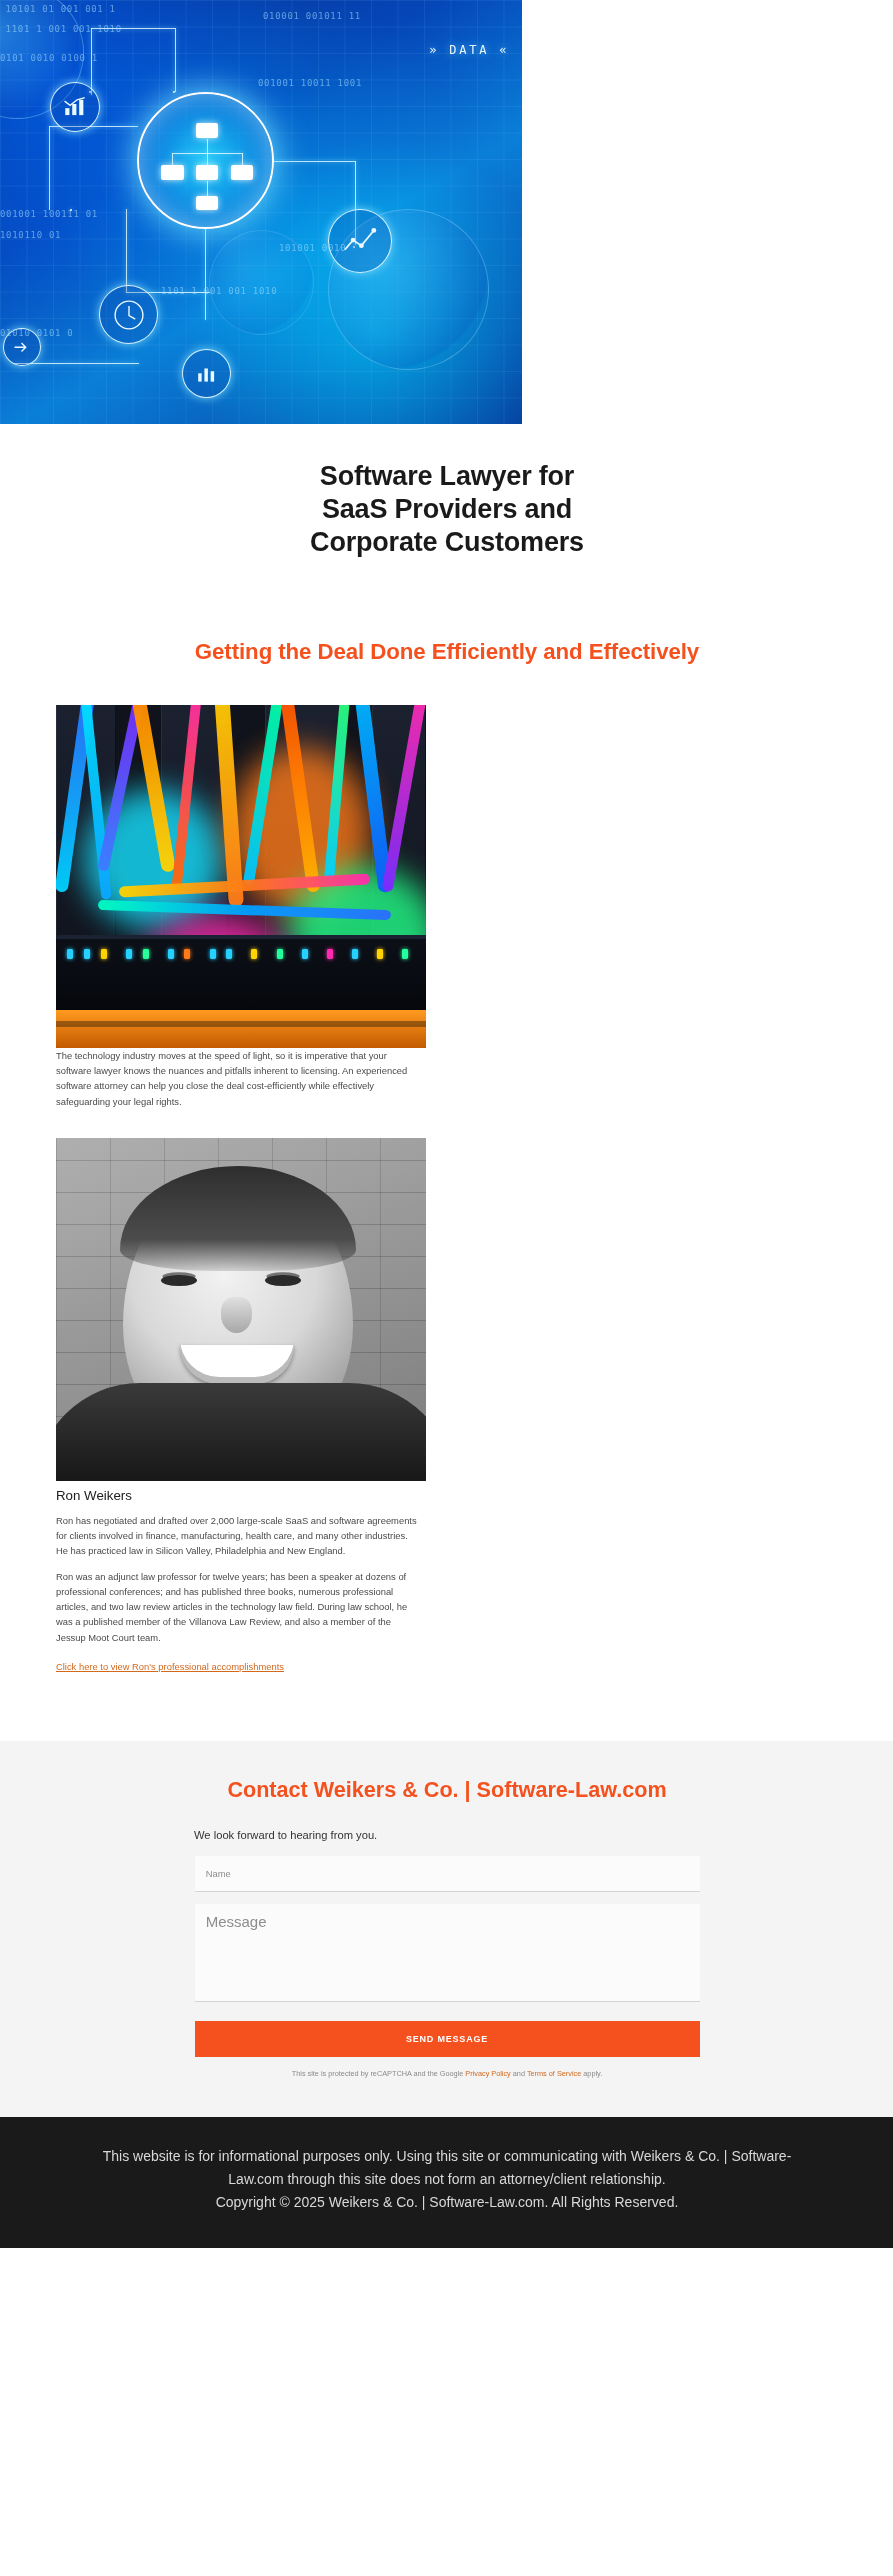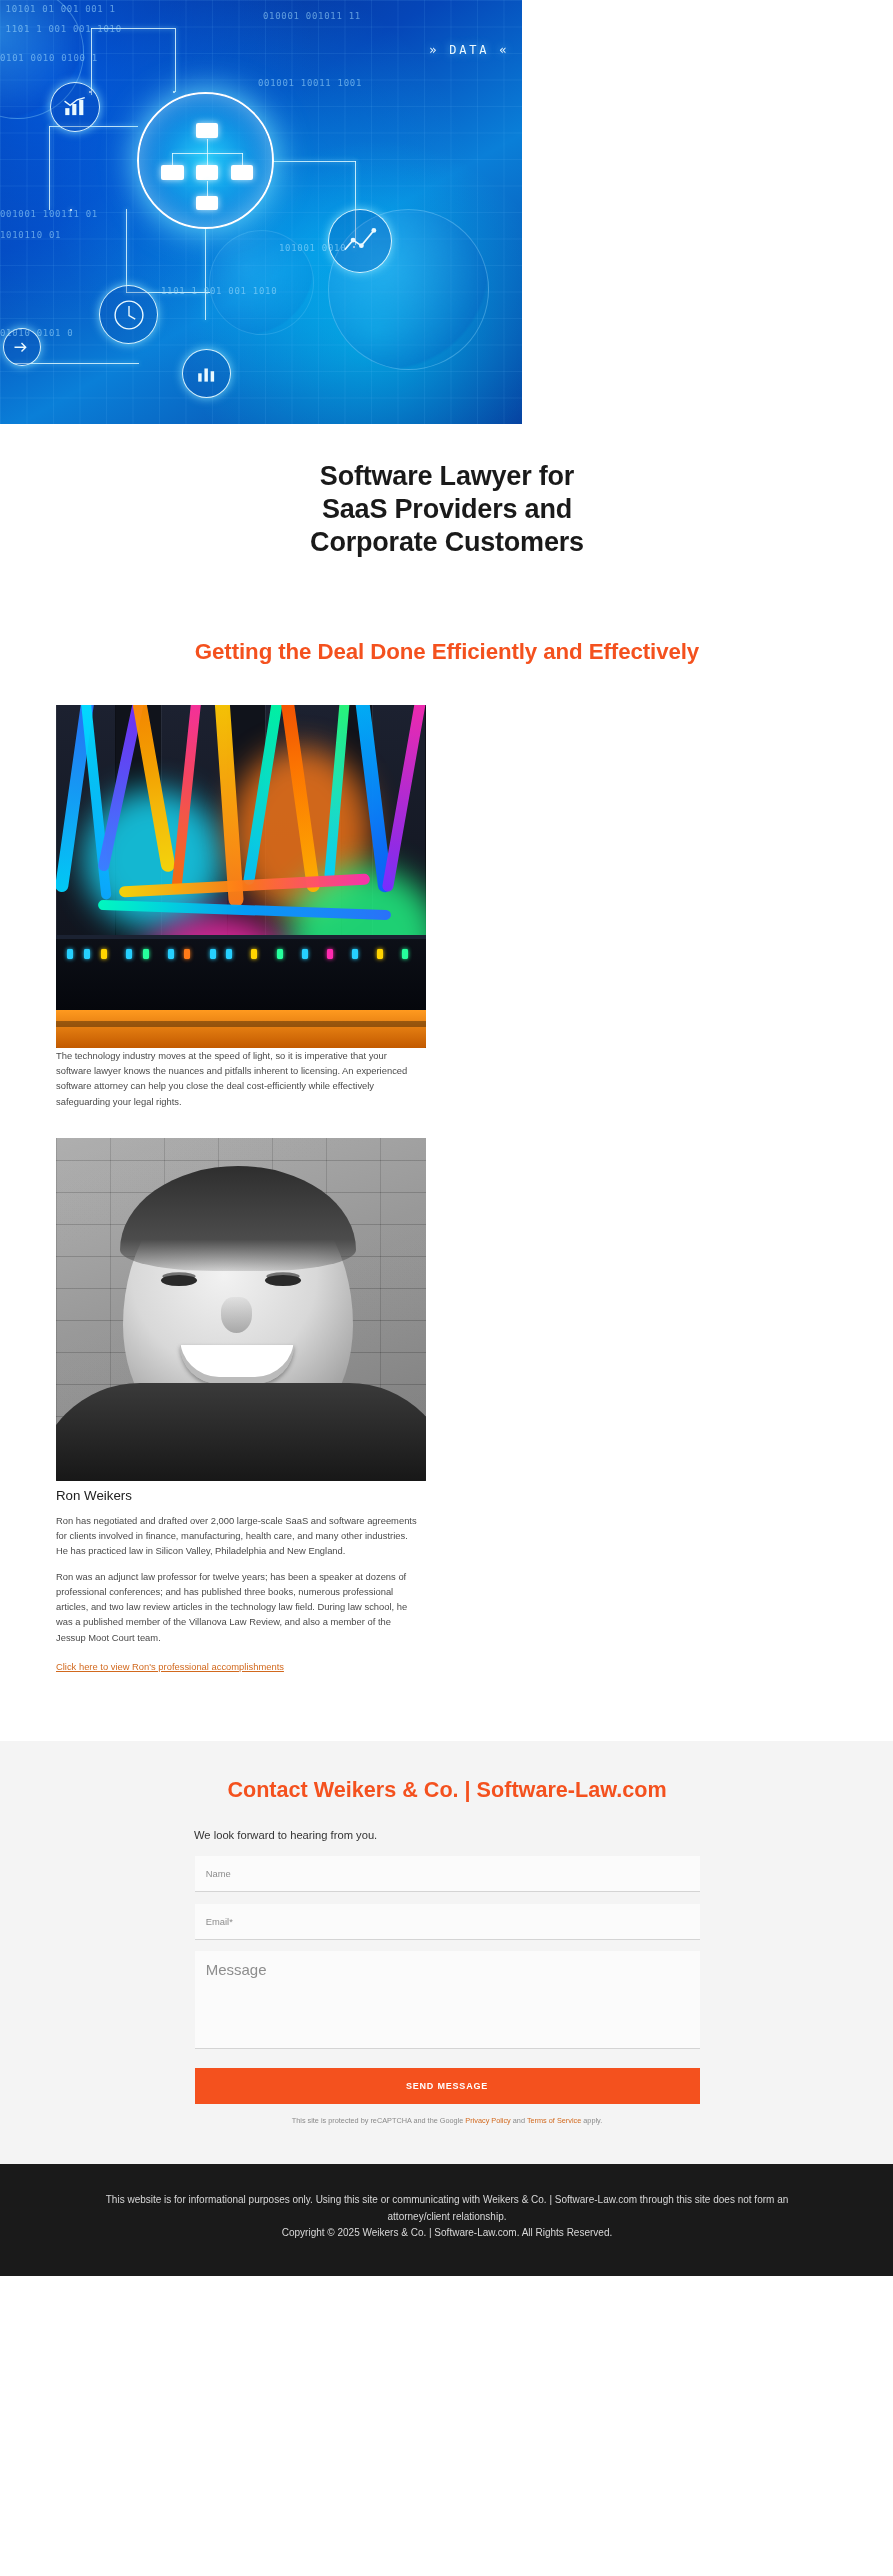--- a/index.html
+++ b/index.html
@@ -309,21 +309,21 @@
     margin-top: 12.6px;
   }
   .recaptcha-note a { color: #d2691e; text-decoration: none; }
 
   
   .footer {
     background: #1a1a1a;
     color: #d8d8d8;
     padding: 28px 84px 34px 84px;
     text-align: center;
-    font-size: 10px;
+    font-size: 14px;
     line-height: 1.65;
   }
   .footer p { margin: 0; }
 </style>
 </head>
 <body>
 
 <div class="hero">
   <div class="hero-bg"></div>
   <div class="hero-grid"></div>
@@ -505,21 +505,20 @@
   </div>
 
 </div>
 
 <div class="contact">
   <h2 class="contact-heading">Contact Weikers &amp; Co. | Software-Law.com</h2>
   <div class="contact-sub">We look forward to hearing from you.</div>
 
   <form class="form">
     <input class="field" type="text" placeholder="Name" style="">
-    <input class="field" type="text" placeholder="Email*" style="">
     <textarea class="textarea" placeholder="Message" style=""></textarea>
     <button class="submit" type="submit">SEND MESSAGE</button>
   </form>
 
   <div class="recaptcha-note">
     <span>This site is protected by reCAPTCHA and the Google</span>
     <a href="#">Privacy Policy</a>
     <span>and</span>
     <a href="#">Terms of Service</a>
     <span>apply.</span>

